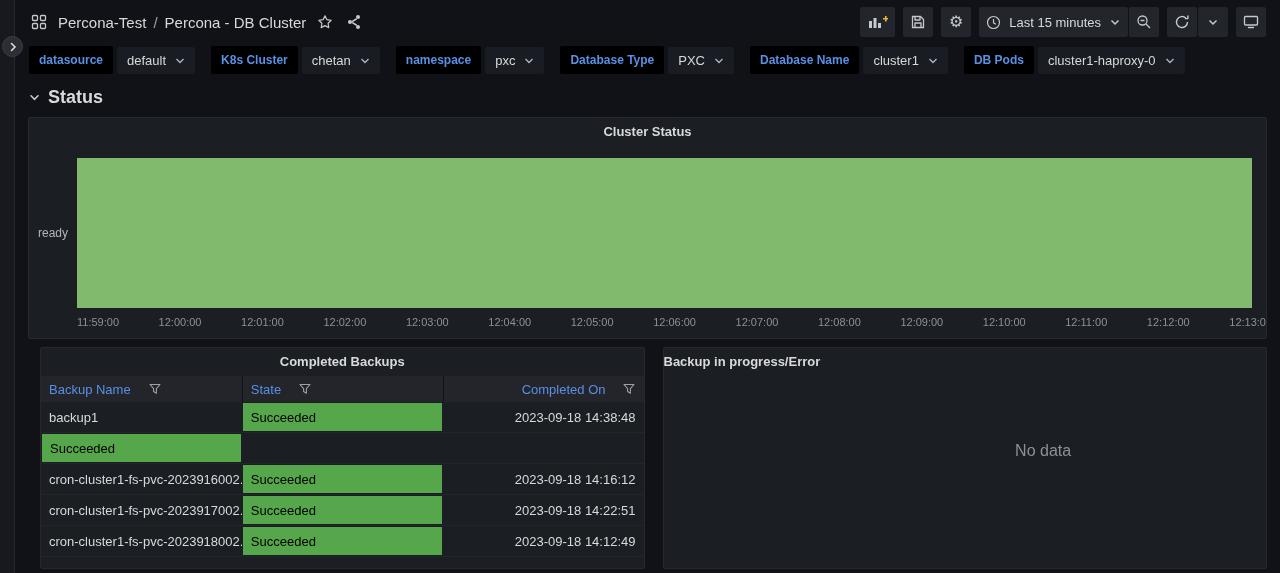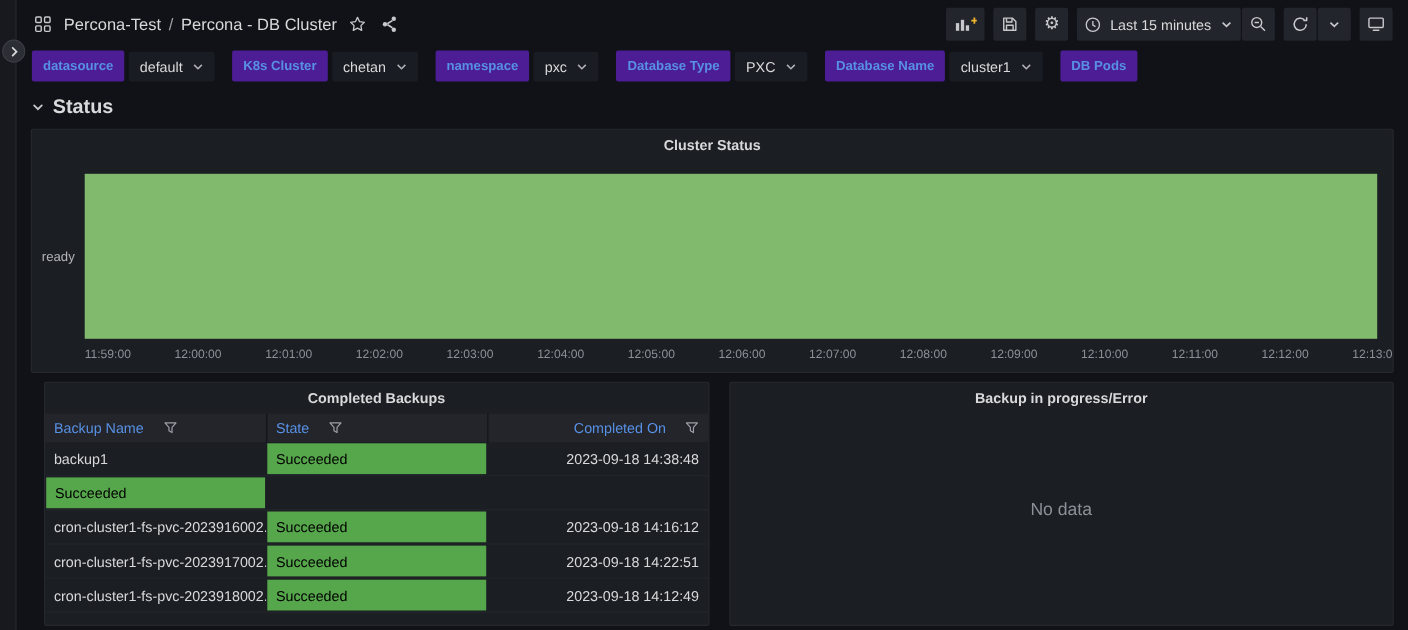--- a/index.html
+++ b/index.html
@@ -28,21 +28,21 @@
   .tb-right{display:flex;align-items:center;gap:8px;}
   .pair{display:flex;gap:1px;}
   .tool-btn{height:30px;min-width:30px;background:#22252b;border:none;border-radius:2px;
     display:flex;align-items:center;justify-content:center;gap:8px;color:#c7c8cc;cursor:pointer;padding:0 7px;}
   .time-text{font-size:13px;font-weight:500;color:#d8d9da;white-space:nowrap;}
   .gear-glyph{font-size:16px;line-height:1;color:#c7c8cc;}
 
   
   .var-row{display:flex;align-items:center;gap:16px;padding:2px 14px 6px;}
   .var-group{display:flex;align-items:center;gap:4px;}
-  .var-label{background:#4c1d95;color:#5890e4;font-size:12px;font-weight:700;padding:8px 10px;border-radius:2px;line-height:1;}
+  .var-label{background:#000000;color:#5890e4;font-size:12px;font-weight:700;padding:8px 10px;border-radius:2px;line-height:1;}
   .var-value{display:flex;align-items:center;gap:9px;background:#191c22;border:none;border-radius:2px;
     padding:7px 10px;font-size:13px;color:#d8d9da;line-height:1;cursor:pointer;}
 
   
   .section-row{display:flex;align-items:center;gap:8px;padding:7px 14px 5px;cursor:pointer;}
   .section-title{font-size:18px;font-weight:700;color:#d8d9da;}
 
   
   .panel{background:#1b1e23;border:1px solid #25282e;border-radius:2px;box-sizing:border-box;}
   .panel-title{height:26px;display:flex;align-items:center;justify-content:center;
@@ -61,21 +61,21 @@
   .bottom-row .panel{flex:1;height:222px;overflow:hidden;margin-left:12px;}
   .tbl-header{display:grid;grid-template-columns:1fr 1fr 1fr;height:26px;margin-top:2px;background:rgba(255,255,255,0.035);}
   .th{display:flex;align-items:center;gap:18px;padding:0 8px;font-size:13px;font-weight:500;color:#5890e4;cursor:pointer;overflow:hidden;white-space:nowrap;}
   .th + .th{border-left:1px solid #111217;}
   .th.right{justify-content:flex-end;}
   .tr{display:grid;grid-template-columns:1fr 1fr 1fr;height:30px;border-bottom:1px solid rgba(255,255,255,0.03);}
   .td{display:flex;align-items:center;padding:0 8px;font-size:13px;color:#d8d9da;white-space:nowrap;overflow:hidden;}
   .td.state{padding:0;}
   .badge{flex:1;height:28px;margin:1px;display:flex;align-items:center;padding:0 8px;font-size:13px;color:#000000;}
   .td.date{justify-content:flex-end;}
-  .nodata-panel{display:flex;flex-direction:column;}
+  .nodata-panel{display:flex;flex-direction:row;}
   .nodata{flex:1;display:flex;align-items:center;justify-content:center;font-size:16px;color:#8d9097;padding-bottom:14px;}
 </style>
 </head>
 <body>
 
 <div class="app">
 
   <aside class="left-rail">
     <button class="expand-btn">
       <span style="display:flex">
@@ -247,20 +247,28 @@
             <span>cluster1</span>
             <span style="display: flex;">
               <svg width="10" height="9" viewBox="0 0 10 9" fill="none" stroke="#b0b2b8" stroke-width="1.4">
                 <path d="M1.5 3L5 6.5 8.5 3"></path>
               </svg>
             </span>
           </button>
         </div>
         <div class="var-group">
           <div class="var-label">DB Pods</div>
+          <button class="var-value">
+            <span>cluster1-haproxy-0</span>
+            <span style="display: flex;">
+              <svg width="10" height="9" viewBox="0 0 10 9" fill="none" stroke="#b0b2b8" stroke-width="1.4">
+                <path d="M1.5 3L5 6.5 8.5 3"></path>
+              </svg>
+            </span>
+          </button>
         </div>
       </div>
 
     <div class="section-row">
       <span style="display:flex">
         <svg width="11" height="11" viewBox="0 0 11 11" fill="none" stroke="#c7c8cc" stroke-width="1.6" stroke-linecap="round">
             <path d="M2 3.8l3.5 3.5L9 3.8"></path>
           </svg>
       </span>
       <span class="section-title">Status</span>

